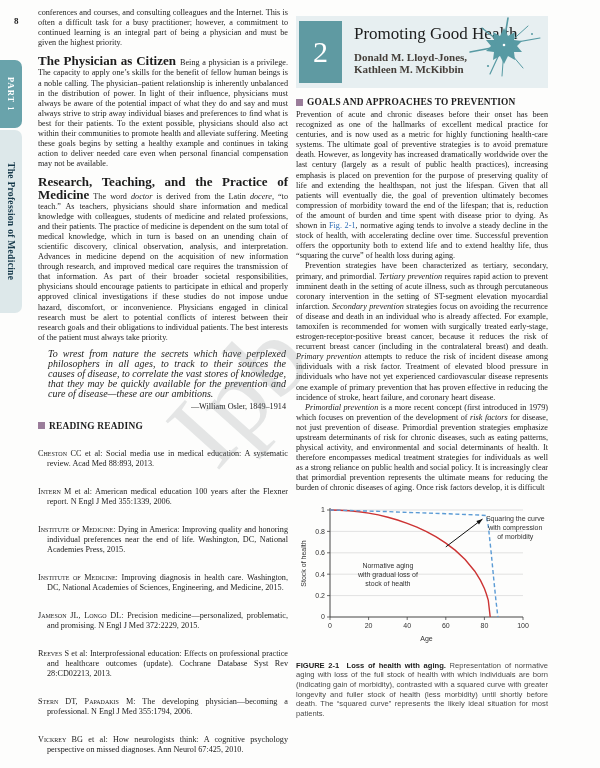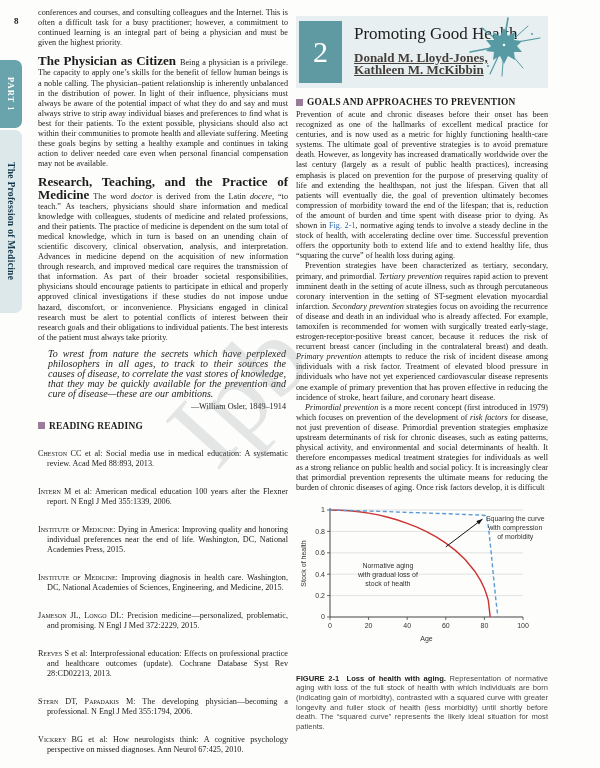--- a/index.html
+++ b/index.html
@@ -25,28 +25,28 @@
   .sq{width:7px;height:7px;background:#9a7d9a;flex:0 0 auto;}
   .sect-head b{font-size:9.4px;letter-spacing:.2px;}
   ol.refs{margin:1px 0 0;padding:0;list-style:none;}
   ol.refs li{font-size:8.2px;line-height:10px;text-align:justify;padding-left:9px;text-indent:-9px;margin-top:18px;}
   .ref-auth{font-variant:small-caps;}
   
   .chap-box{position:relative;background:#e7eff1;height:72px;margin-bottom:9px;}
   .chap-num{position:absolute;left:3px;top:5px;width:43px;height:62px;background:#5f9aa2;color:#fff;
             display:flex;align-items:center;justify-content:center;font-size:30px;}
   .chap-title{position:absolute;left:58px;top:8px;font-size:17px;color:#1d1d1d;}
-  .chap-authors{position:absolute;left:58px;top:36px;font-weight:bold;font-size:13px;color:#453f3a;line-height:11.5px;text-decoration:underline;}
+  .chap-authors{position:absolute;left:58px;top:36px;font-weight:bold;font-size:11px;color:#453f3a;line-height:11.5px;}
   .splat{position:absolute;right:6px;top:0px;}
   .fig-link{color:#2f6eb6;}
   
   .chart-wrap{margin-top:7px;}
   svg.chart text{font-family:"Liberation Sans",sans-serif;font-size:7px;fill:#333;}
   .caption{font-family:"Liberation Sans",sans-serif;font-size:7.6px;line-height:9.7px;color:#4a4a4a;
-           text-align:justify;margin-top:19px;}
+           text-align:justify;margin-top:6px;}
   .cap-label,.cap-bold{font-weight:bold;color:#222;}
   
   .watermark{position:absolute;left:165px;top:330px;font-size:110px;color:#8d9598;opacity:.22;
              transform:rotate(-48deg);pointer-events:none;z-index:5;font-family:"Liberation Serif",serif;}
 </style>
 </head>
 <body>
 
 <div class="page">
 

